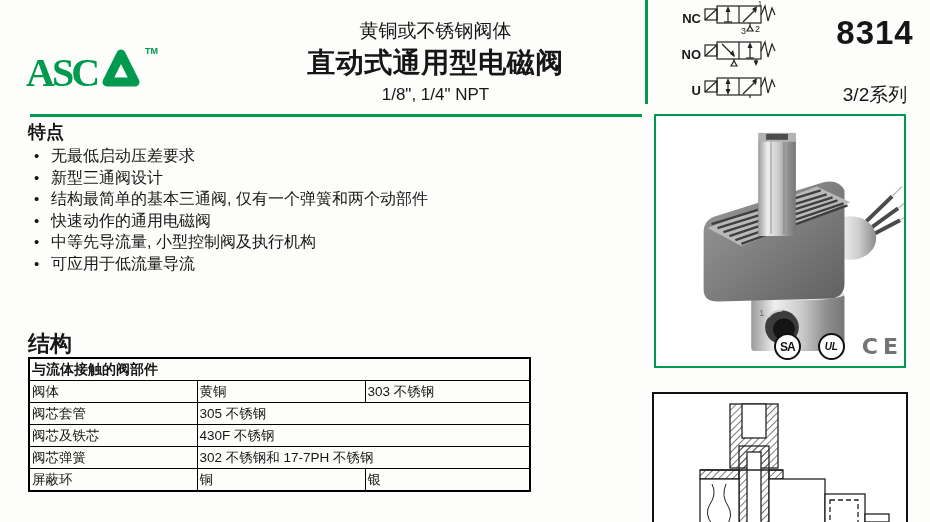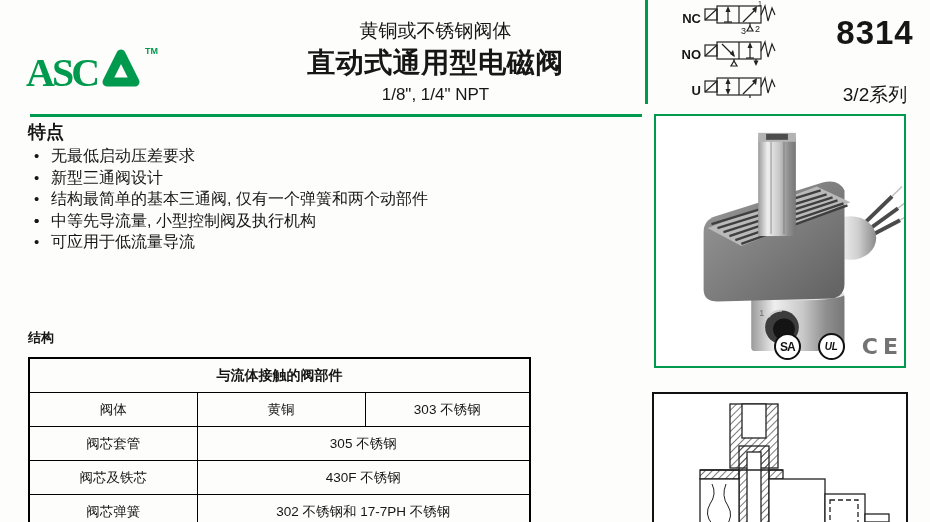--- a/index.html
+++ b/index.html
@@ -37,26 +37,26 @@
   .sym-row .sym-label { width:36px; text-align:right; font-size:13px; font-weight:700; padding-right:3px; }
   .sym-row svg { display:block; }
 
   
   #features-heading { position:absolute; left:28px; top:120px; font-size:18px; font-weight:800; }
   #features-list { position:absolute; left:34px; top:145px; list-style:none; }
   #features-list li { font-size:16px; line-height:21.5px; padding-left:17px; position:relative; }
   #features-list li .dot { position:absolute; left:0; top:0; font-size:15px; }
 
   
-  #construction-heading { position:absolute; left:28px; top:329px; font-size:13px; font-weight:800; }
+  #construction-heading { position:absolute; left:28px; top:329px; font-size:22px; font-weight:800; }
   #construction-table { position:absolute; left:28px; top:357px; width:501px;
     border-collapse:collapse; table-layout:fixed; }
   #construction-table th, #construction-table td {
-    border:1px solid #000; text-align:center; font-size:13.5px;
-    height:19px; line-height:17px; padding:8px 2px; overflow:hidden; white-space:nowrap;
+    border:1px solid #000; text-align:left; font-size:13.5px;
+    height:19px; line-height:17px; padding:2px 2px; overflow:hidden; white-space:nowrap;
   }
   #construction-table th { font-weight:800; font-size:14px; }
   #construction-table { border:2px solid #000; }
   #construction-table col.c1 { width:168px; } 
   #construction-table col.c2 { width:168px; }
   #construction-table col.c3 { width:165px; }
 
   
   #photo-box { position:absolute; left:654px; top:114px; width:252px; height:254px;
     border:2px solid var(--green); background:#fff; }
@@ -165,21 +165,21 @@
         </g>
       </svg>
     </div>
   </div>
 
   <div id="features-heading">特点</div>
   <ul id="features-list">
     <li><span class="dot">•</span><span>无最低启动压差要求</span></li>
     <li><span class="dot">•</span><span>新型三通阀设计</span></li>
     <li><span class="dot">•</span><span>结构最简单的基本三通阀, 仅有一个弹簧和两个动部件</span></li>
-    <li><span class="dot">•</span></li>
+    <li><span class="dot">•</span><span>快速动作的通用电磁阀</span></li>
     <li><span class="dot">•</span><span>中等先导流量, 小型控制阀及执行机构</span></li>
     <li><span class="dot">•</span><span>可应用于低流量导流</span></li>
   </ul>
 
   <div id="construction-heading">结构</div>
   <table id="construction-table">
     <colgroup>
         <col class="c1">
         <col class="c2">
         <col class="c3">

